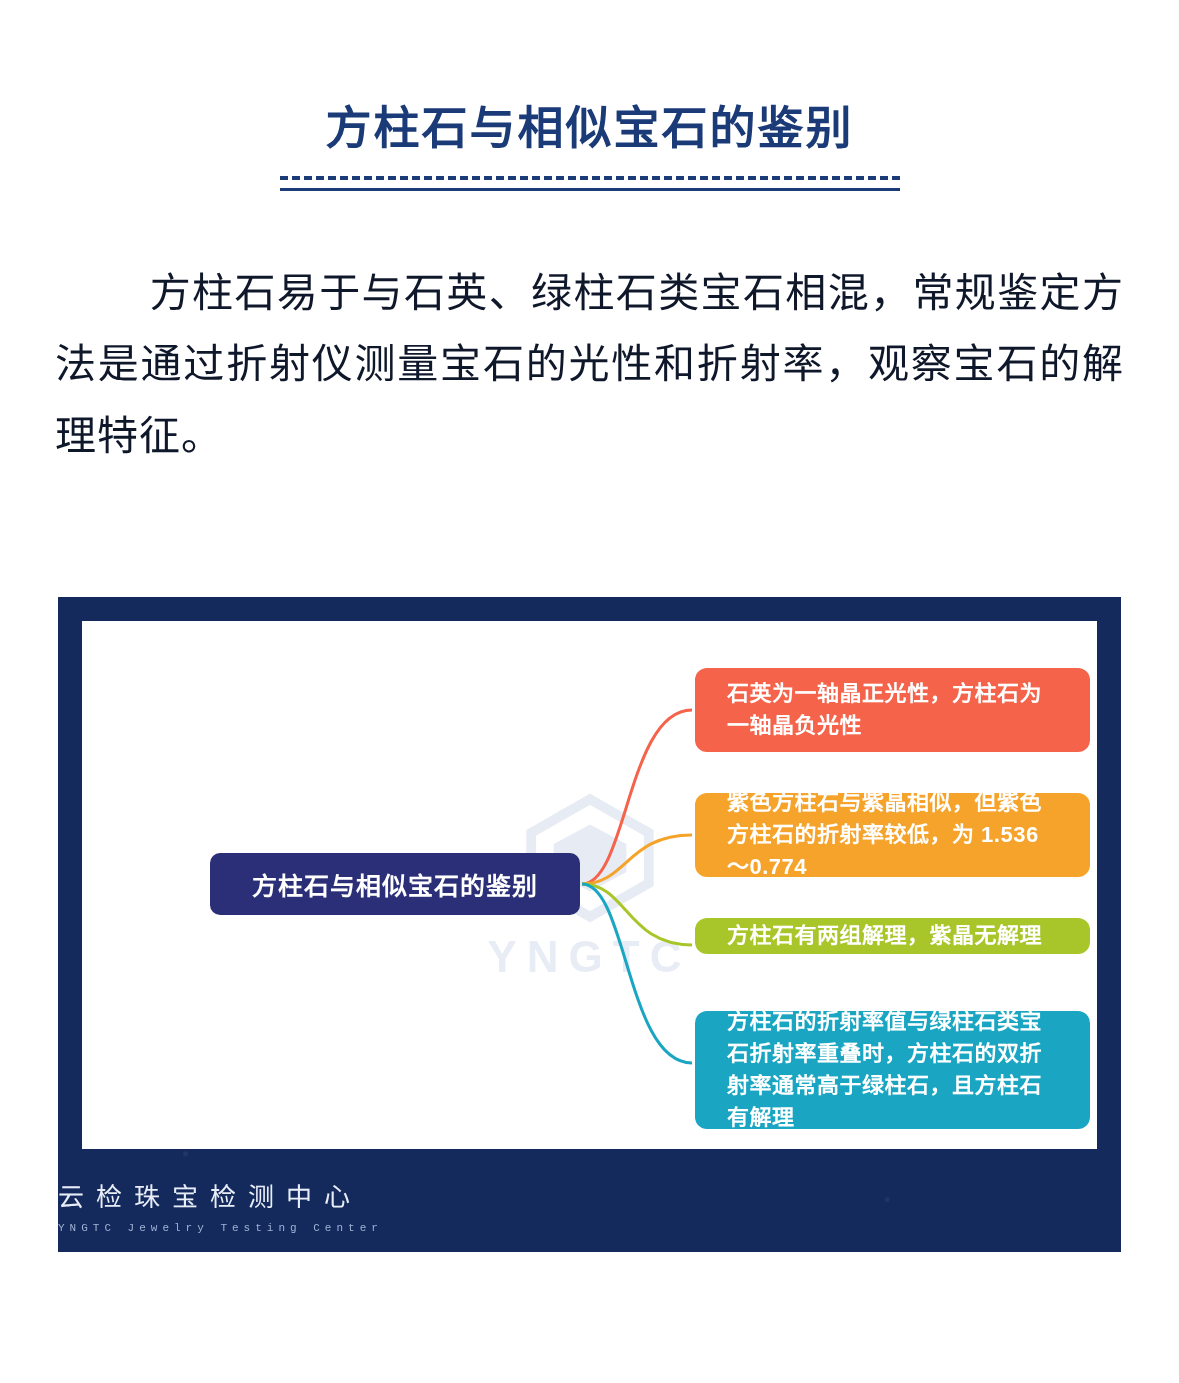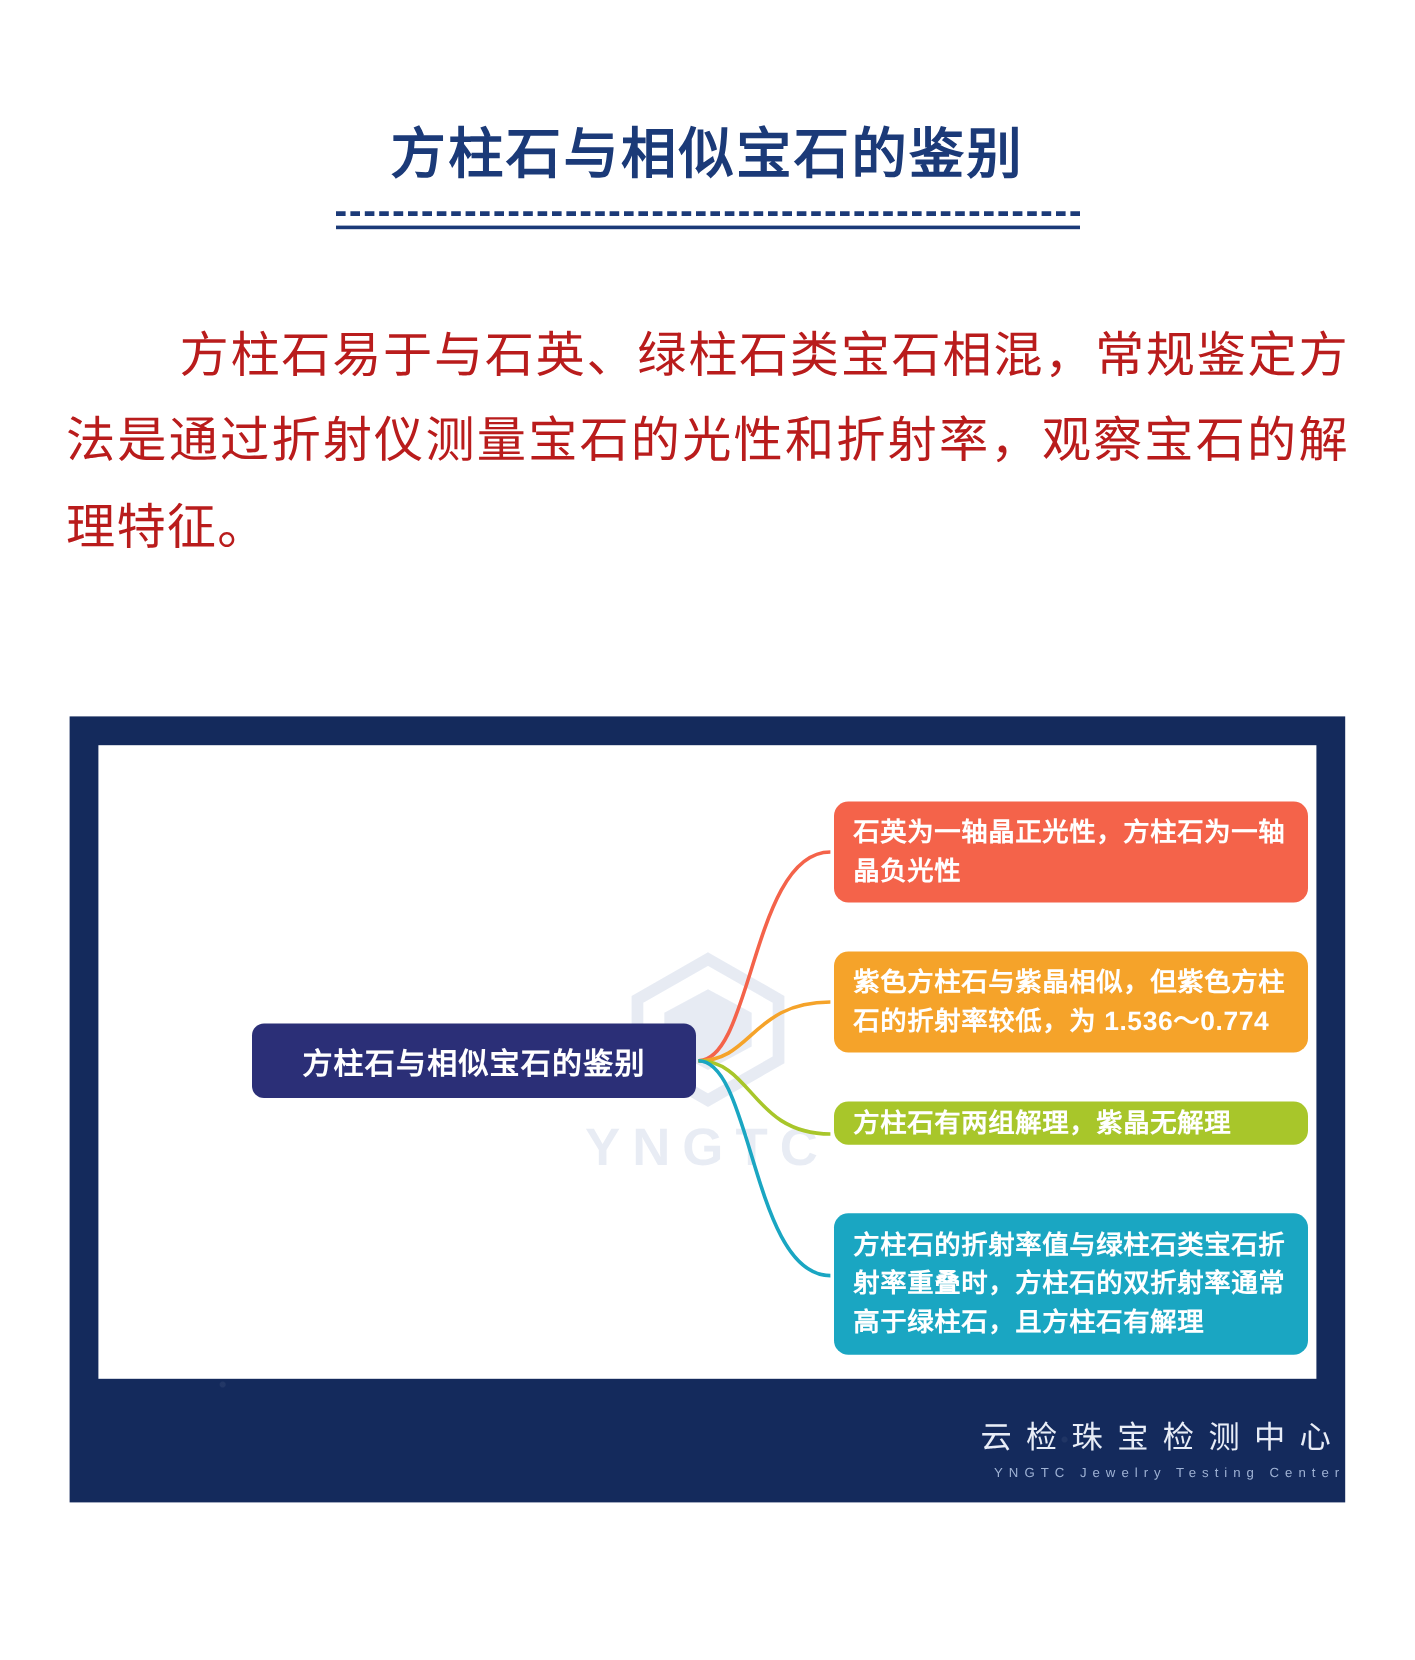--- a/index.html
+++ b/index.html
@@ -42,24 +42,25 @@
     margin: 8px auto 0 auto;
     height: 3px;
     background: #1b3a78;
   }
 
   
   .para {
     margin: 70px 55px 0 55px;
     font-size: 41px;
     line-height: 1.75;
-    color: #b91c1c;
+    color: #0f172a;
     text-align: justify;
     text-align-last: left;
     letter-spacing: 1px;
+    font-family: Liberation Mono, monospace;
   }
   .para .indent { display: inline-block; width: 2.3em; }
 
   
   .card {
     position: absolute;
     left: 58px;
     top: 597px;
     width: 1063px;
     height: 655px;
@@ -124,42 +125,43 @@
     letter-spacing: 1px;
     display: flex;
     align-items: center;
     justify-content: center;
   }
   .branch {
     position: absolute;
     left: 613px;
     border-radius: 12px;
     box-sizing: border-box;
-    padding: 14px 16px;
+    padding: 14px 32px;
     color: #ffffff;
     font-size: 22px;
     font-weight: bold;
     line-height: 1.45;
     letter-spacing: 0.5px;
     display: flex;
     align-items: center;
     width: 395px;
   }
   #branch-0 { top: 47px;  height: 84px; background: #f4634a; }
   #branch-1 { top: 172px; height: 84px; background: #f5a32a; }
   #branch-2 { top: 297px; height: 36px; background: #a8c62a; }
   #branch-3 { top: 390px; height: 118px; background: #1aa6c2; }
 
   
   .card-footer {
     position: absolute;
     left: 0;
     right: 0;
     bottom: 18px;
-    text-align: right;
+    text-align: left;
+    font-family: Liberation Mono, monospace;
   }
   .footer-cn {
     font-size: 26px;
     letter-spacing: 12px;
     color: #e8edf7;
   }
   .footer-en {
     font-size: 11px;
     letter-spacing: 5px;
     color: #9fb2d4;

